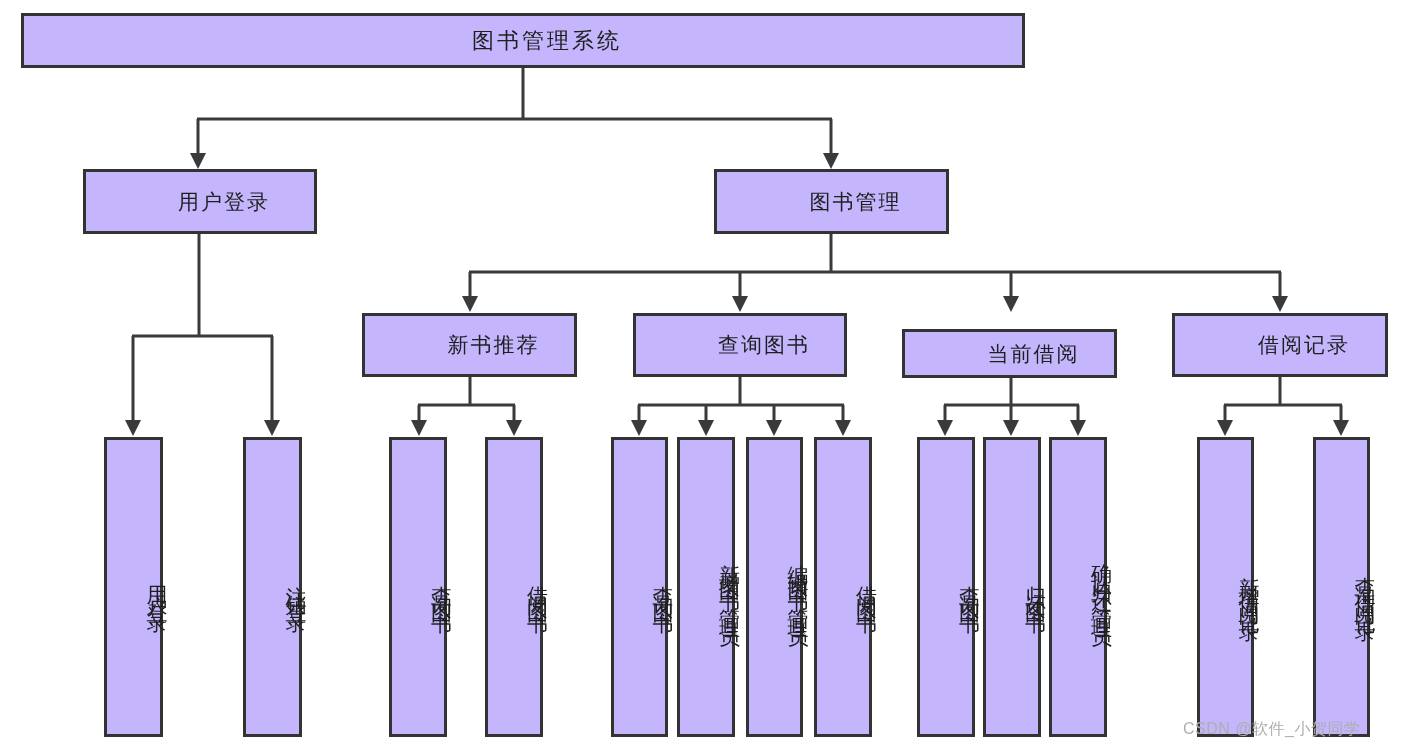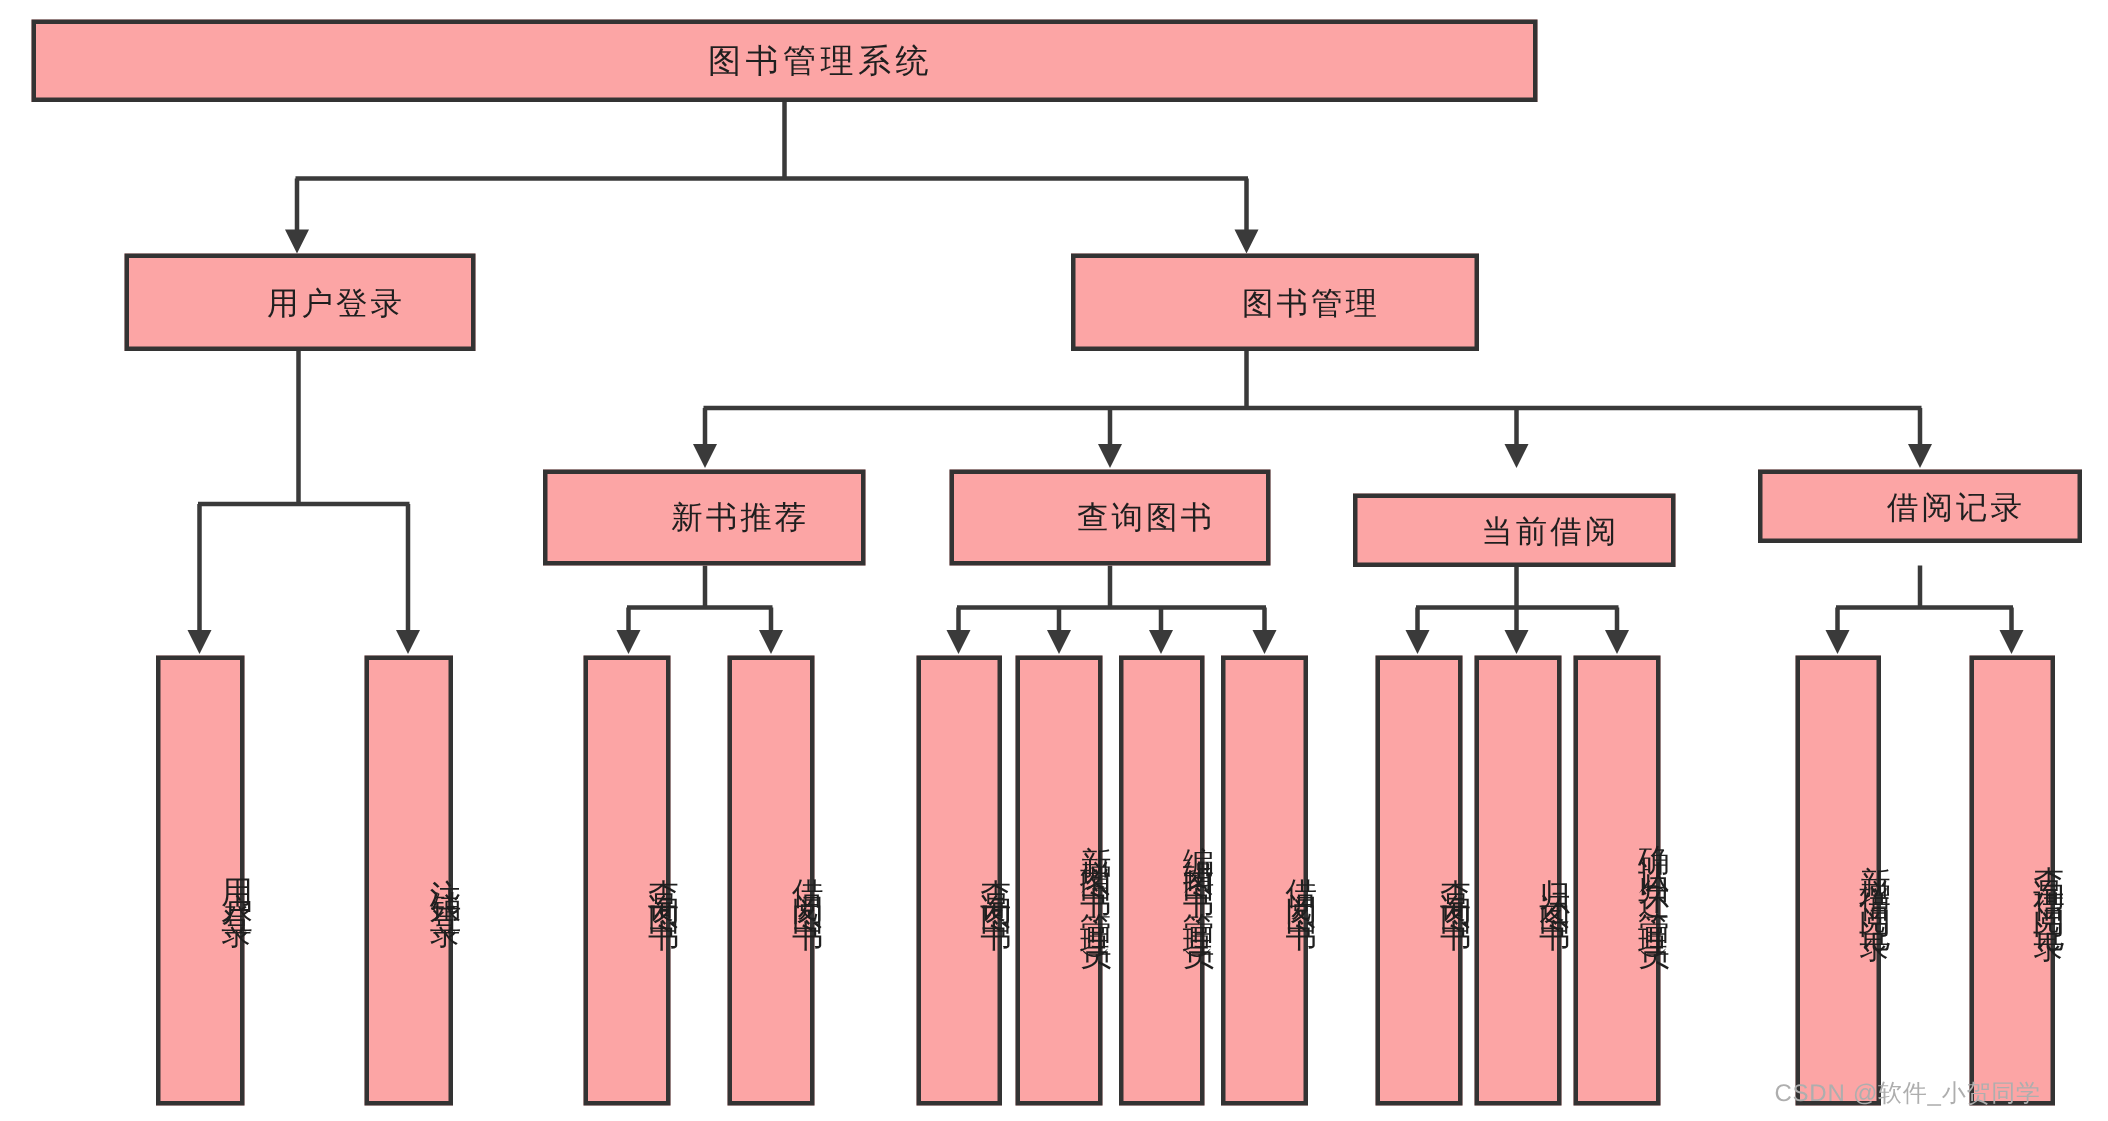--- a/index.html
+++ b/index.html
@@ -1,20 +1,20 @@
 <!DOCTYPE html>
 <html><head>
 <meta charset="utf-8">
 <style>
   html,body{margin:0;padding:0;background:#fff;}
   body{width:1405px;height:747px;overflow:hidden;
        font-family:"Liberation Sans","DejaVu Sans",sans-serif;}
   .canvas{position:relative;width:1405px;height:747px;background:#ffffff;}
   svg.connectors{position:absolute;left:0;top:0;z-index:1;}
-  .box{position:absolute;box-sizing:border-box;border:3px solid #333333;background:#fca5a5;
+  .box{position:absolute;box-sizing:border-box;border:3px solid #333333;background:#c4b5fd;
        display:flex;align-items:center;justify-content:center;color:#1f1f1f;z-index:2;padding-left:48px;}
   .hlabel{font-size:21px;letter-spacing:2px;white-space:nowrap;}
   .rootlabel{font-size:22px;letter-spacing:3px;}
   .vtext{writing-mode:vertical-rl;text-orientation:mixed;font-size:21px;
          letter-spacing:9px;line-height:1;}
   .watermark{position:absolute;left:1183px;top:719px;z-index:6;
              font-size:16px;color:#aeaeae;letter-spacing:0.5px;white-space:nowrap;}
 </style>
 </head>
 <body>
@@ -63,34 +63,34 @@
     </g>
   </svg>
 
   <div class="box" style="left:21px;top:13px;width:1004px;height:55px;">
     <span class="hlabel rootlabel">图书管理系统</span>
   </div>
 
   <div class="box" style="left:83px;top:169px;width:234px;height:65px;">
     <span class="hlabel">用户登录</span>
   </div>
-  <div class="box" style="left:714px;top:169px;width:272px;height:65px;">
+  <div class="box" style="left:714px;top:169px;width:235px;height:65px;">
     <span class="hlabel">图书管理</span>
   </div>
 
   <div class="box" style="left:362px;top:313px;width:215px;height:64px;text-align:right;">
     <span class="hlabel">新书推荐</span>
   </div>
   <div class="box" style="left:633px;top:313px;width:214px;height:64px;">
     <span class="hlabel">查询图书</span>
   </div>
   <div class="box" style="left:902px;top:313px;width:215px;height:49px;margin-top:16px;">
     <span class="hlabel">当前借阅</span>
   </div>
-  <div class="box" style="left:1172px;top:313px;width:216px;height:49px;">
+  <div class="box" style="left:1172px;top:313px;width:216px;height:64px;">
     <span class="hlabel">借阅记录</span>
   </div>
 
   <div class="box" style="left:104px;top:437px;width:59px;height:300px;">
     <span class="vtext">用户登录</span>
   </div>
   <div class="box" style="left:243px;top:437px;width:59px;height:300px;">
     <span class="vtext">注销登录</span>
   </div>
 

